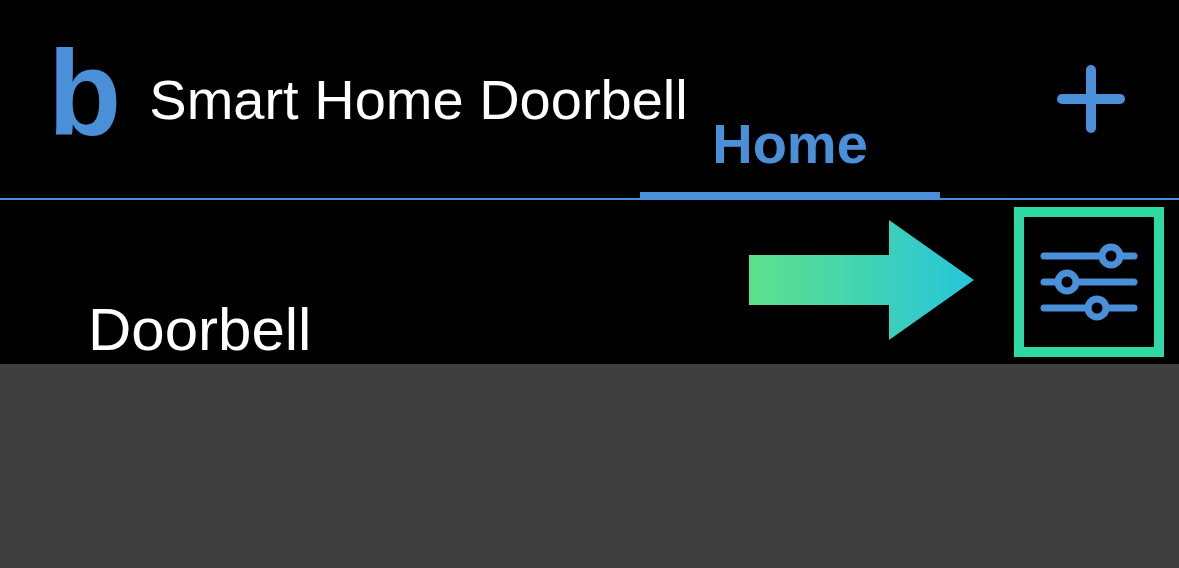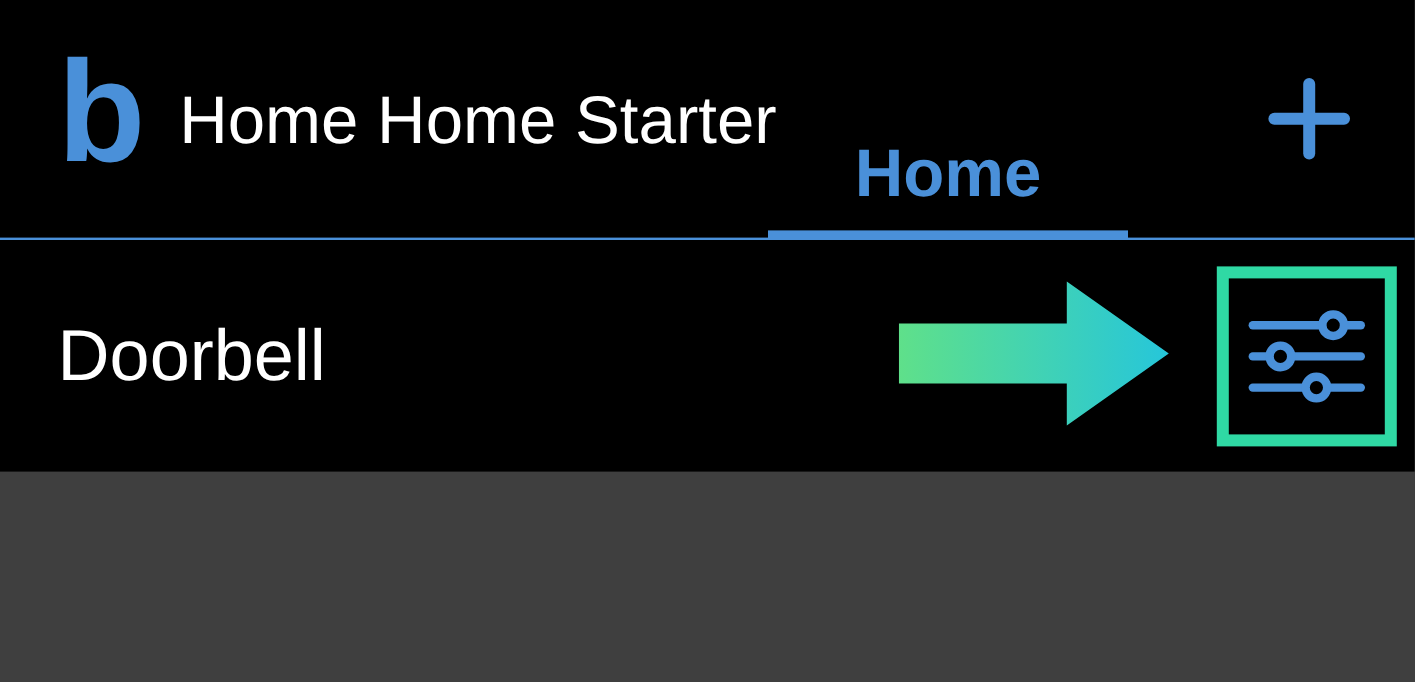--- a/index.html
+++ b/index.html
@@ -6,35 +6,35 @@
   html, body { width: 1179px; height: 568px; font-family: -apple-system, "Helvetica Neue", Arial, sans-serif; background:#3f3f3f; overflow:hidden; }
   .screen { width:1179px; height:568px; background:#3f3f3f; position:relative; }
   .topbar { background:#000; height:200px; position:relative; border-bottom:2px solid #4A90D9; display:flex; align-items:center; }
   .logo { color:#4A90D9; font-size:120px; font-weight:600; line-height:1; margin-left:48px; margin-right:28px; position:relative; top:-6px; font-family: Arial, sans-serif;}
   .title { color:#fff; font-size:56px; font-weight:500; white-space:nowrap; }
   .tab-wrap { position:absolute; left:640px; top:0; height:100%; width:300px; display:flex; align-items:center; justify-content:center;margin-top:44px; }
   .tab { color:#4A90D9; font-size:56px; font-weight:600; }
   .tab-underline { position:absolute; left:640px; bottom:-4px; width:300px; height:10px; background:#4A90D9; }
   .plus-btn { position:absolute; right:48px; top:50%; transform:translateY(-50%); width:80px; height:80px; display:flex; align-items:center; justify-content:center; cursor:pointer; }
 
-  .device-row { background:#000; height:193px; display:flex; align-items:center; position:relative; }
+  .device-row { background:#000; height:164px; display:flex; align-items:flex-end; position:relative;padding-left:40px; }
   .device-label { color:#fff; font-size:60px; font-weight:500; margin-left:48px; }
 
   .arrow-annot { position:absolute; right:200px; top:50%; transform:translateY(-50%); }
 
   .settings-btn { position:absolute; right:15px; top:50%; transform:translateY(-50%); width:150px; height:150px; border:10px solid #2fd9a4; display:flex; align-items:center; justify-content:center; cursor:pointer; background:#000;}
 </style>
 </head>
 <body>
 
 <div class="screen">
 
   <div class="topbar">
     <div class="logo">b</div>
-    <div class="title">Home Home Starter</div>
+    <div class="title">Smart Home Doorbell</div>
 
     <div class="tab-wrap">
       <span class="tab">Home</span>
     </div>
     <div class="tab-underline"></div>
 
     <div class="plus-btn">
       <svg width="70" height="70" viewBox="0 0 70 70">
         <line x1="35" y1="6" x2="35" y2="64" stroke="#4A90D9" stroke-width="10" stroke-linecap="round"></line>
         <line x1="6" y1="35" x2="64" y2="35" stroke="#4A90D9" stroke-width="10" stroke-linecap="round"></line>

